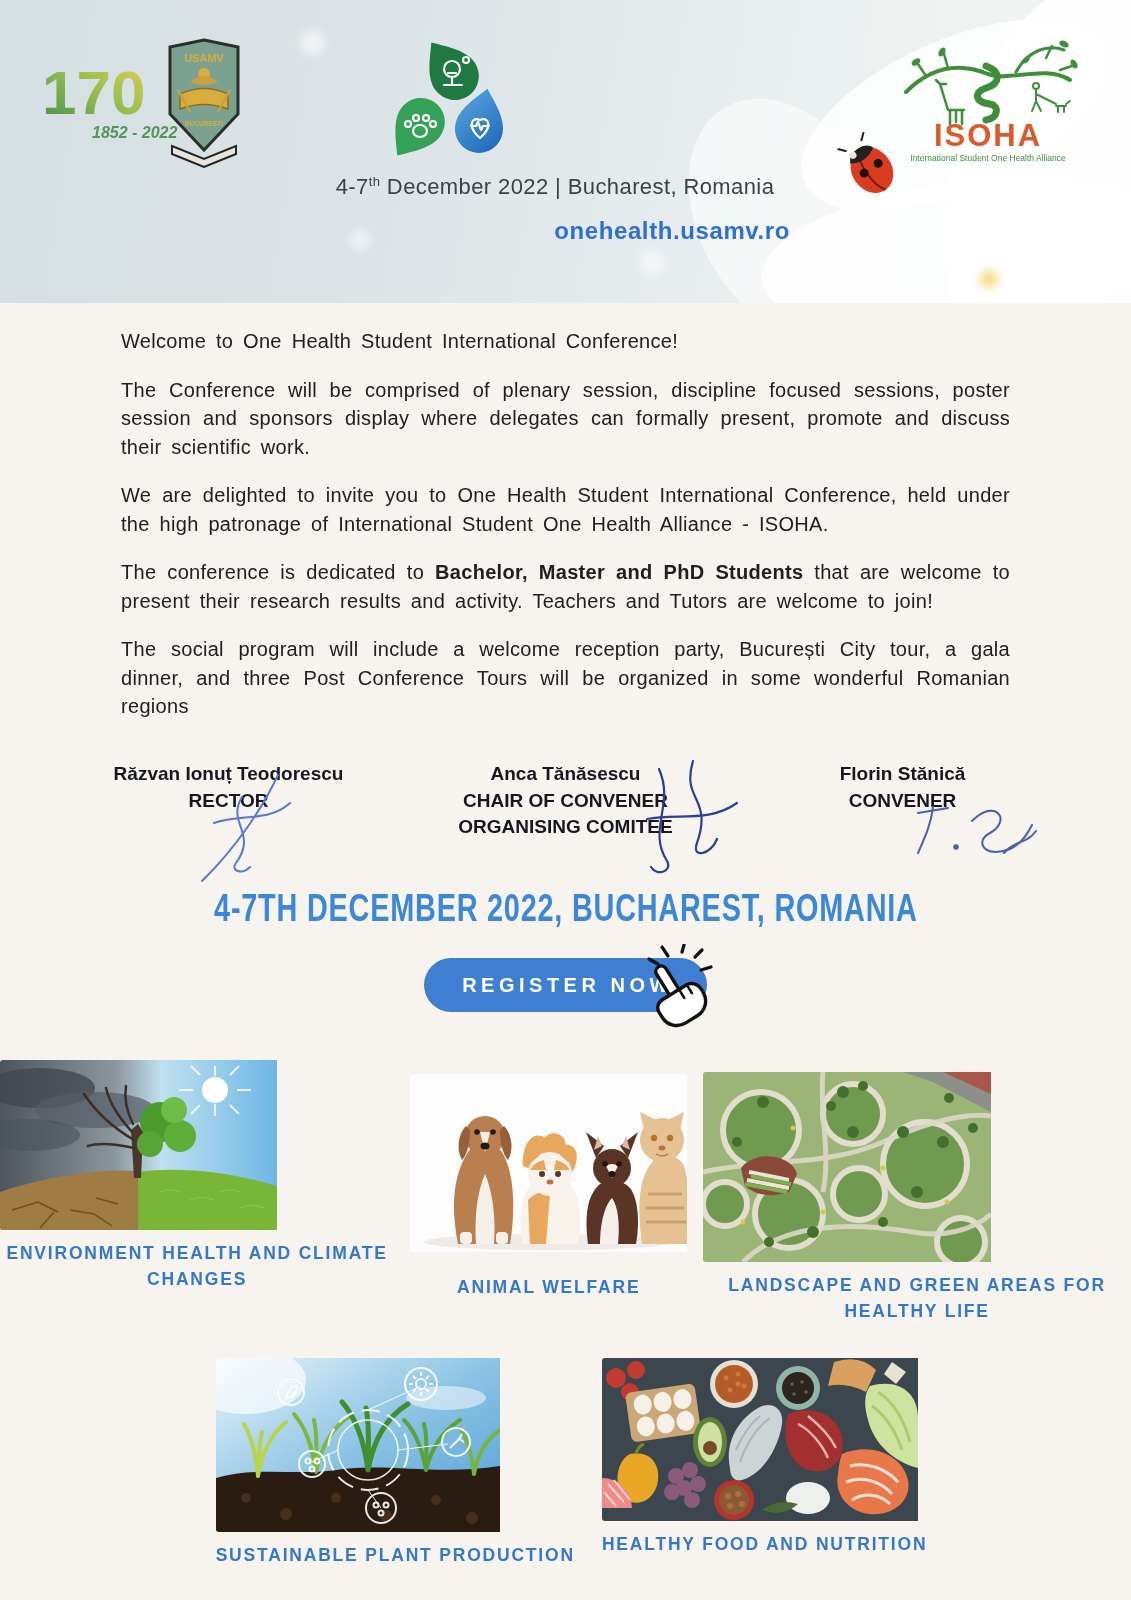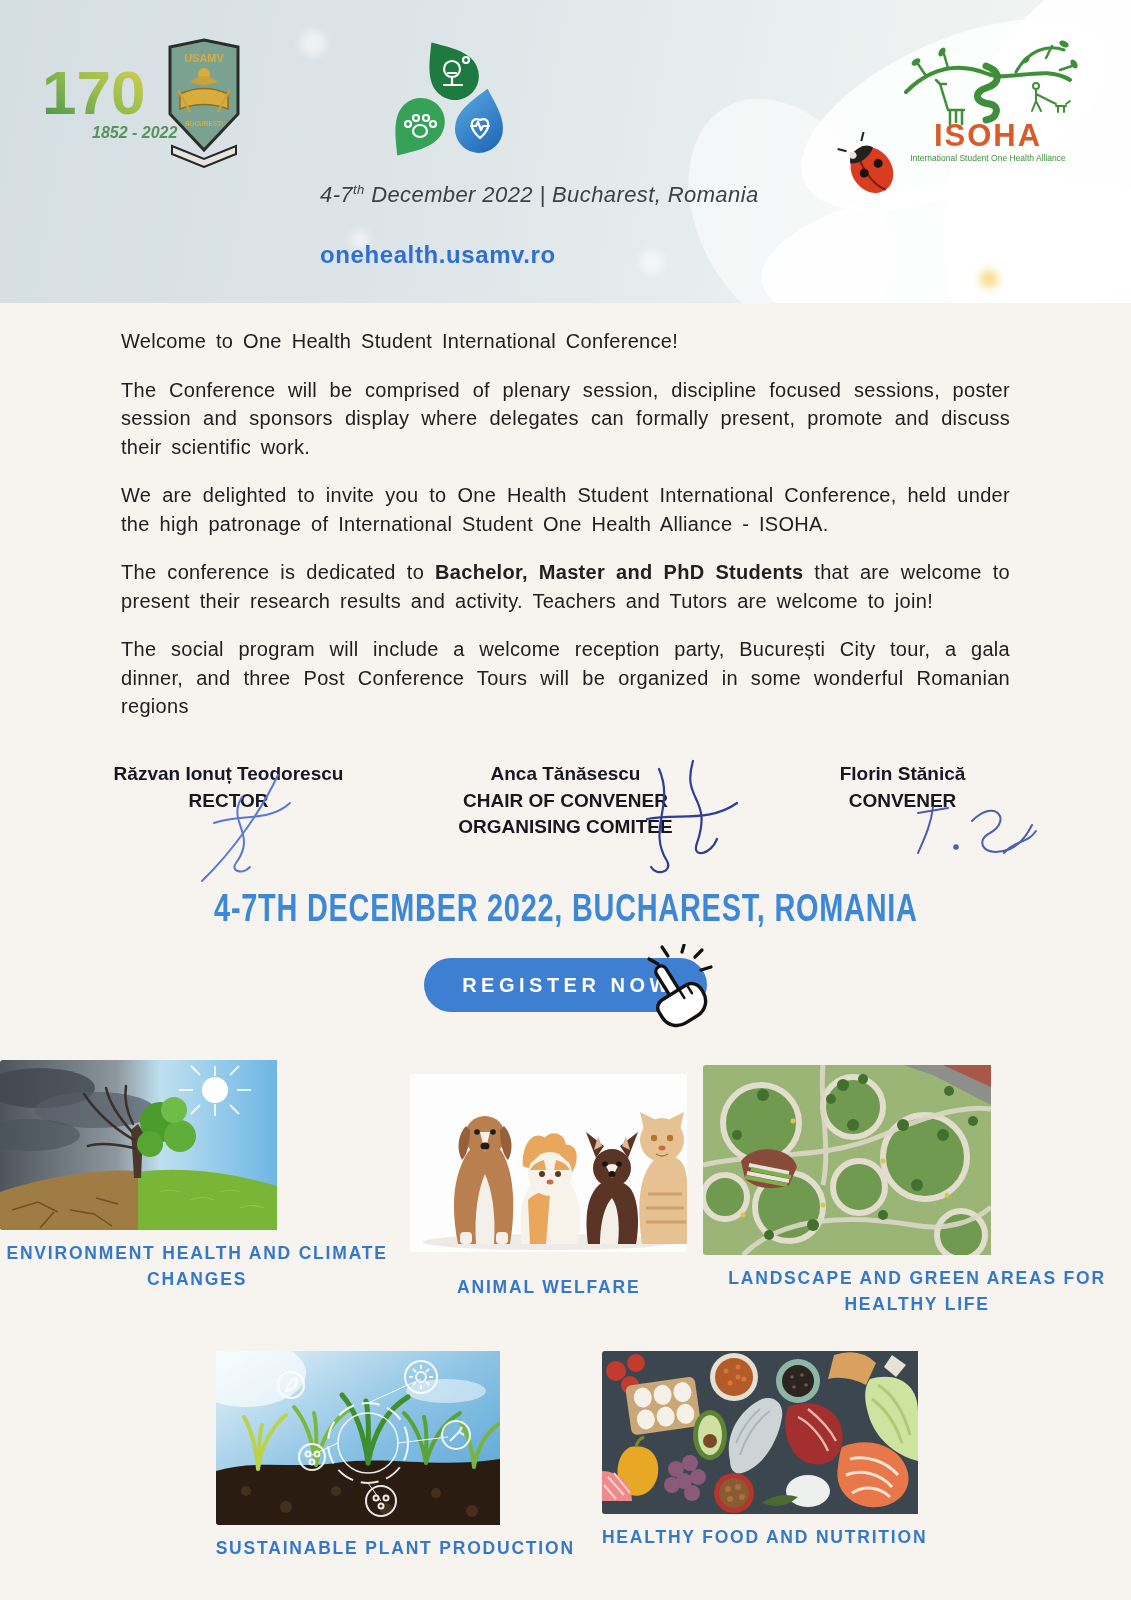--- a/index.html
+++ b/index.html
@@ -14,25 +14,25 @@
   .petal.p3{left:760px;top:180px;width:420px;height:150px;transform:rotate(-7deg);}
   .petal.p4{left:700px;top:90px;width:180px;height:260px;transform:rotate(-30deg);background:rgba(255,255,255,.55);}
   .bokeh{position:absolute;background:rgba(255,255,255,.55);border-radius:50%;filter:blur(5px);}
   .anniv{position:absolute;left:40px;top:52px;}
   .crest{position:absolute;left:166px;top:38px;}
   .oh-mark{position:absolute;left:386px;top:36px;}
   .oh-text{position:absolute;left:516px;top:50px;line-height:1.1;}
   .oh-title{font-size:40px;font-weight:bold;color:#1c6bbf;letter-spacing:.5px;}
   .oh-sub{font-size:24px;color:#46a06a;letter-spacing:1.8px;margin-top:3px;}
   .oh-org{font-size:27px;color:#8d9598;font-weight:bold;letter-spacing:1.2px;margin-top:2px;}
-  .date-line{position:absolute;left:320px;top:182px;width:470px;
-             font-size:22px;color:#3c4146;letter-spacing:.4px;font-style:italic;}
+  .date-line{position:absolute;left:320px;top:174px;width:470px;text-align:center;
+             font-size:22px;color:#3c4146;letter-spacing:.4px;}
   .date-line sup{font-size:13px;}
-  .website{position:absolute;left:320px;top:217px;width:470px;text-align:left;
-           font-size:24px;font-weight:bold;color:#2f6fd0;letter-spacing:.6px;text-decoration:none;display:block;margin-top:24px;}
+  .website{position:absolute;left:320px;top:217px;width:470px;text-align:right;
+           font-size:24px;font-weight:bold;color:#2f6fd0;letter-spacing:.6px;text-decoration:none;display:block;}
   .isoha{position:absolute;left:896px;top:34px;}
   .ladybug{position:absolute;left:832px;top:132px;}
   
   .content{padding:0 121px;}
   .p{font-size:20px;line-height:28.5px;text-align:justify;letter-spacing:.3px;word-spacing:4px;margin:0 0 20px 0;}
   .p.first{margin-top:24px;}
   
   .sigs{display:flex;margin:42px 60px 0 60px;}
   .sig-col{flex:1;text-align:center;position:relative;}
   .sig-name{font-size:19px;font-weight:bold;color:#17171f;}
@@ -47,21 +47,21 @@
   .click-icon{position:absolute;left:50%;margin-left:66px;top:-14px;}
   
   .topics-row{display:flex;justify-content:center;align-items:flex-start;}
   .row1{gap:16px;margin-top:38px;}
   .row2{gap:27px;margin-top:34px;padding-left:12px;}
   .topic-card{margin:0;}
   .topic-img{display:block;border-radius:3px;overflow:hidden;line-height:0;}
   .topic-img svg{display:block;}
   .topic-caption{margin-top:10px;font-size:17.5px;letter-spacing:1.8px;color:#3577c8;
                  font-weight:bold;text-align:center;line-height:1.5;}
-  .tc2{margin-top:14px;} .tc3{margin-top:5px;}
+  .tc2{margin-top:14px;} .tc3{margin-top:12px;}
   .tc2 .topic-caption{margin-top:22px;}
 </style>
 </head>
 <body>
 
 <div class="page">
 
   <div class="header">
     <div class="petal p4"></div>
     <div class="petal p1"></div>

